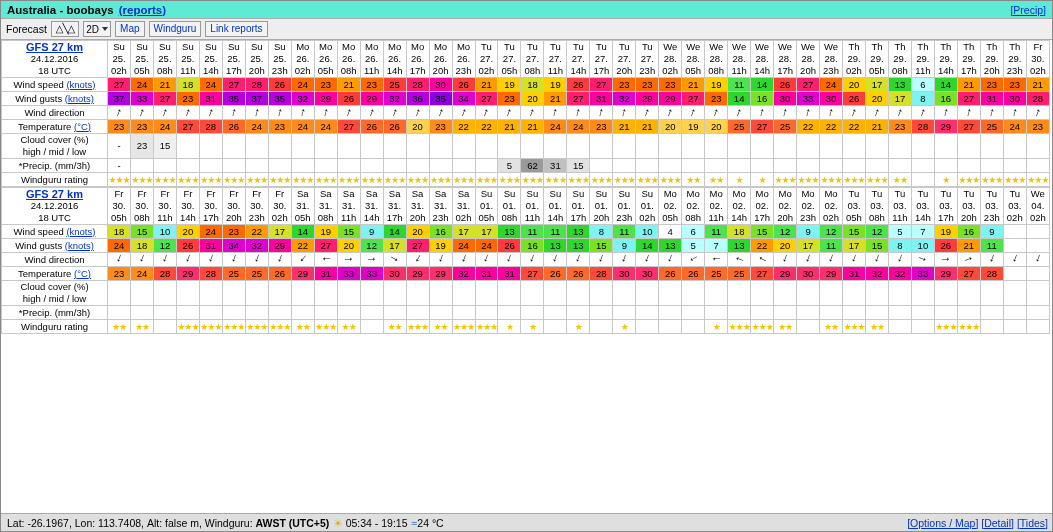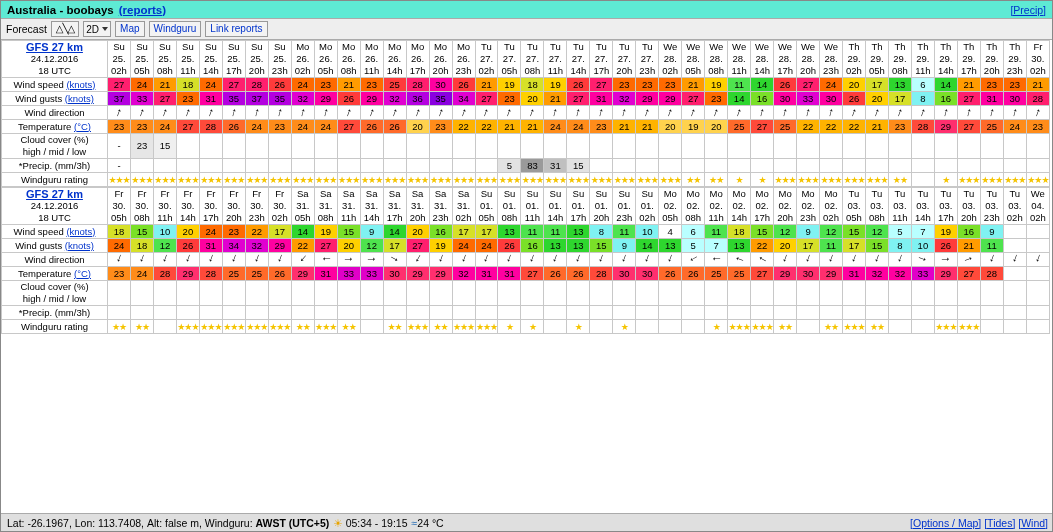--- a/index.html
+++ b/index.html
@@ -344,21 +344,21 @@
             <td style="background:#ffffff"></td>
             <td style="background:#ffffff"></td>
             <td style="background:#ffffff"></td>
             <td style="background:#ffffff"></td>
             <td style="background:#ffffff"></td>
             <td style="background:#ffffff"></td>
             <td style="background:#ffffff"></td>
             <td style="background:#ffffff"></td>
             <td style="background:#ffffff"></td>
             <td style="background:#e2e2e2">5</td>
-            <td style="background:#9a9a9a">83</td>
+            <td style="background:#9a9a9a">62</td>
             <td style="background:#c0c0c0">31</td>
             <td style="background:#e2e2e2">15</td>
             <td style="background:#ffffff"></td>
             <td style="background:#ffffff"></td>
             <td style="background:#ffffff"></td>
             <td style="background:#ffffff"></td>
             <td style="background:#ffffff"></td>
             <td style="background:#ffffff"></td>
             <td style="background:#ffffff"></td>
             <td style="background:#ffffff"></td>
@@ -787,17 +787,17 @@
 
   <div class="footer">
     <span>Lat:</span>&nbsp;<span>-26.1967,</span>&nbsp;
     <span>Lon:</span>&nbsp;<span>113.7408,</span>&nbsp;
     <span>Alt:</span>&nbsp;<span>false m,</span>&nbsp;
     <span>Windguru:</span>&nbsp;<b>AWST (UTC+5)</b>
     <span class="sep"></span><span class="sun">☀</span>&nbsp;<span>05:34 - 19:15</span>
     <span class="sep"></span><span class="wave">≈</span><span>24 °C</span>
     <span class="right">
       <a href="#">[Options / Map]</a>
+      <a href="#">[Detail]</a>
       <a href="#">[Tides]</a>
-      <a href="#">[Wind]</a>
     </span>
   </div>
 </div>
 
 </body></html>

